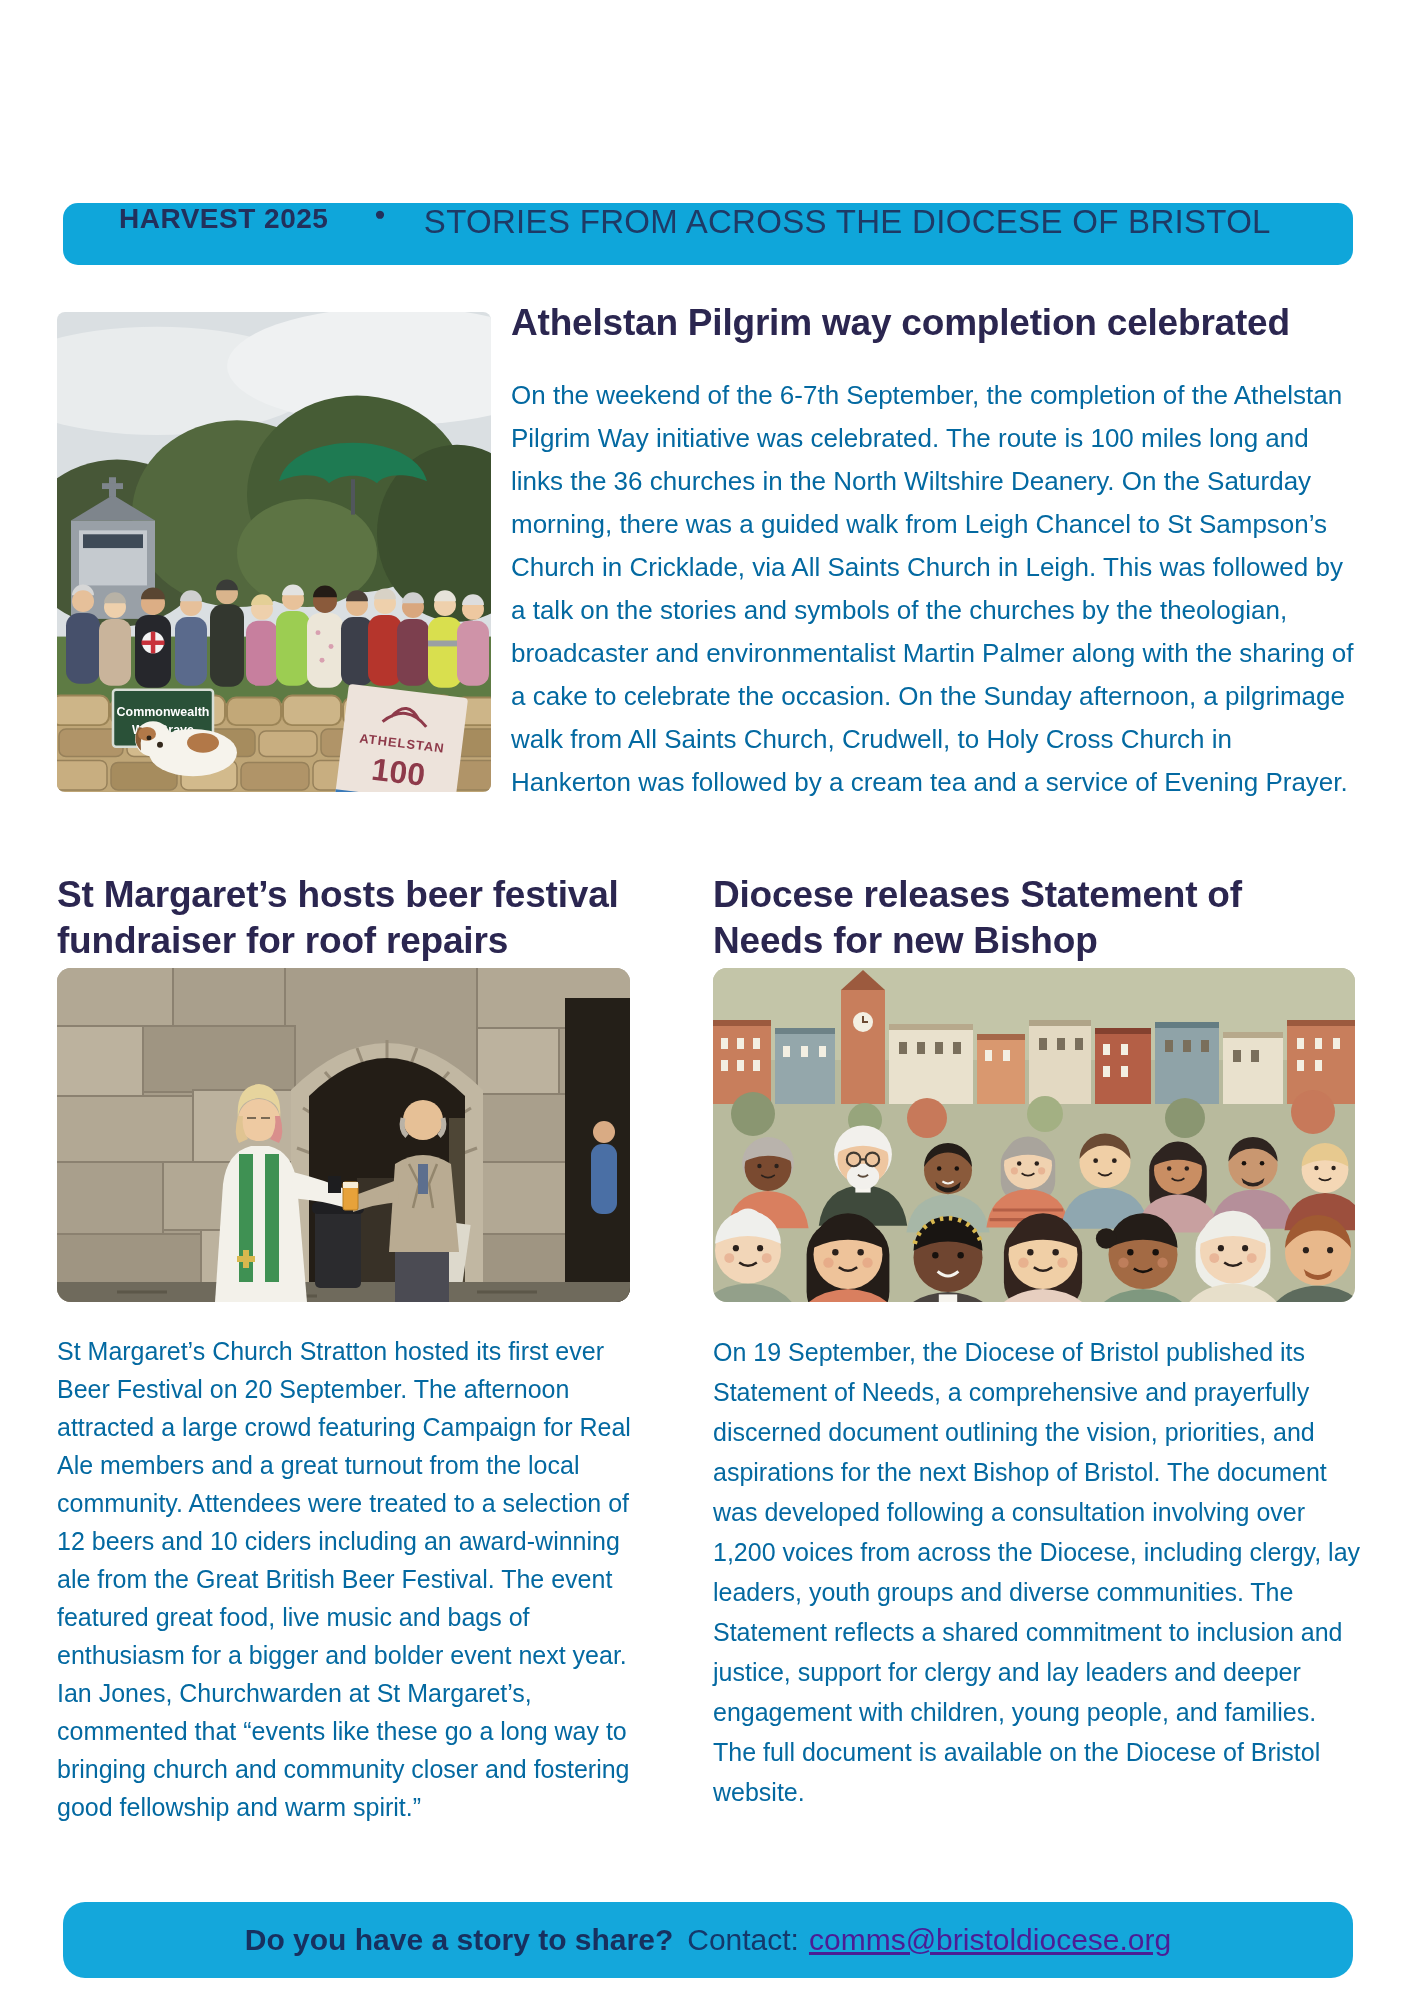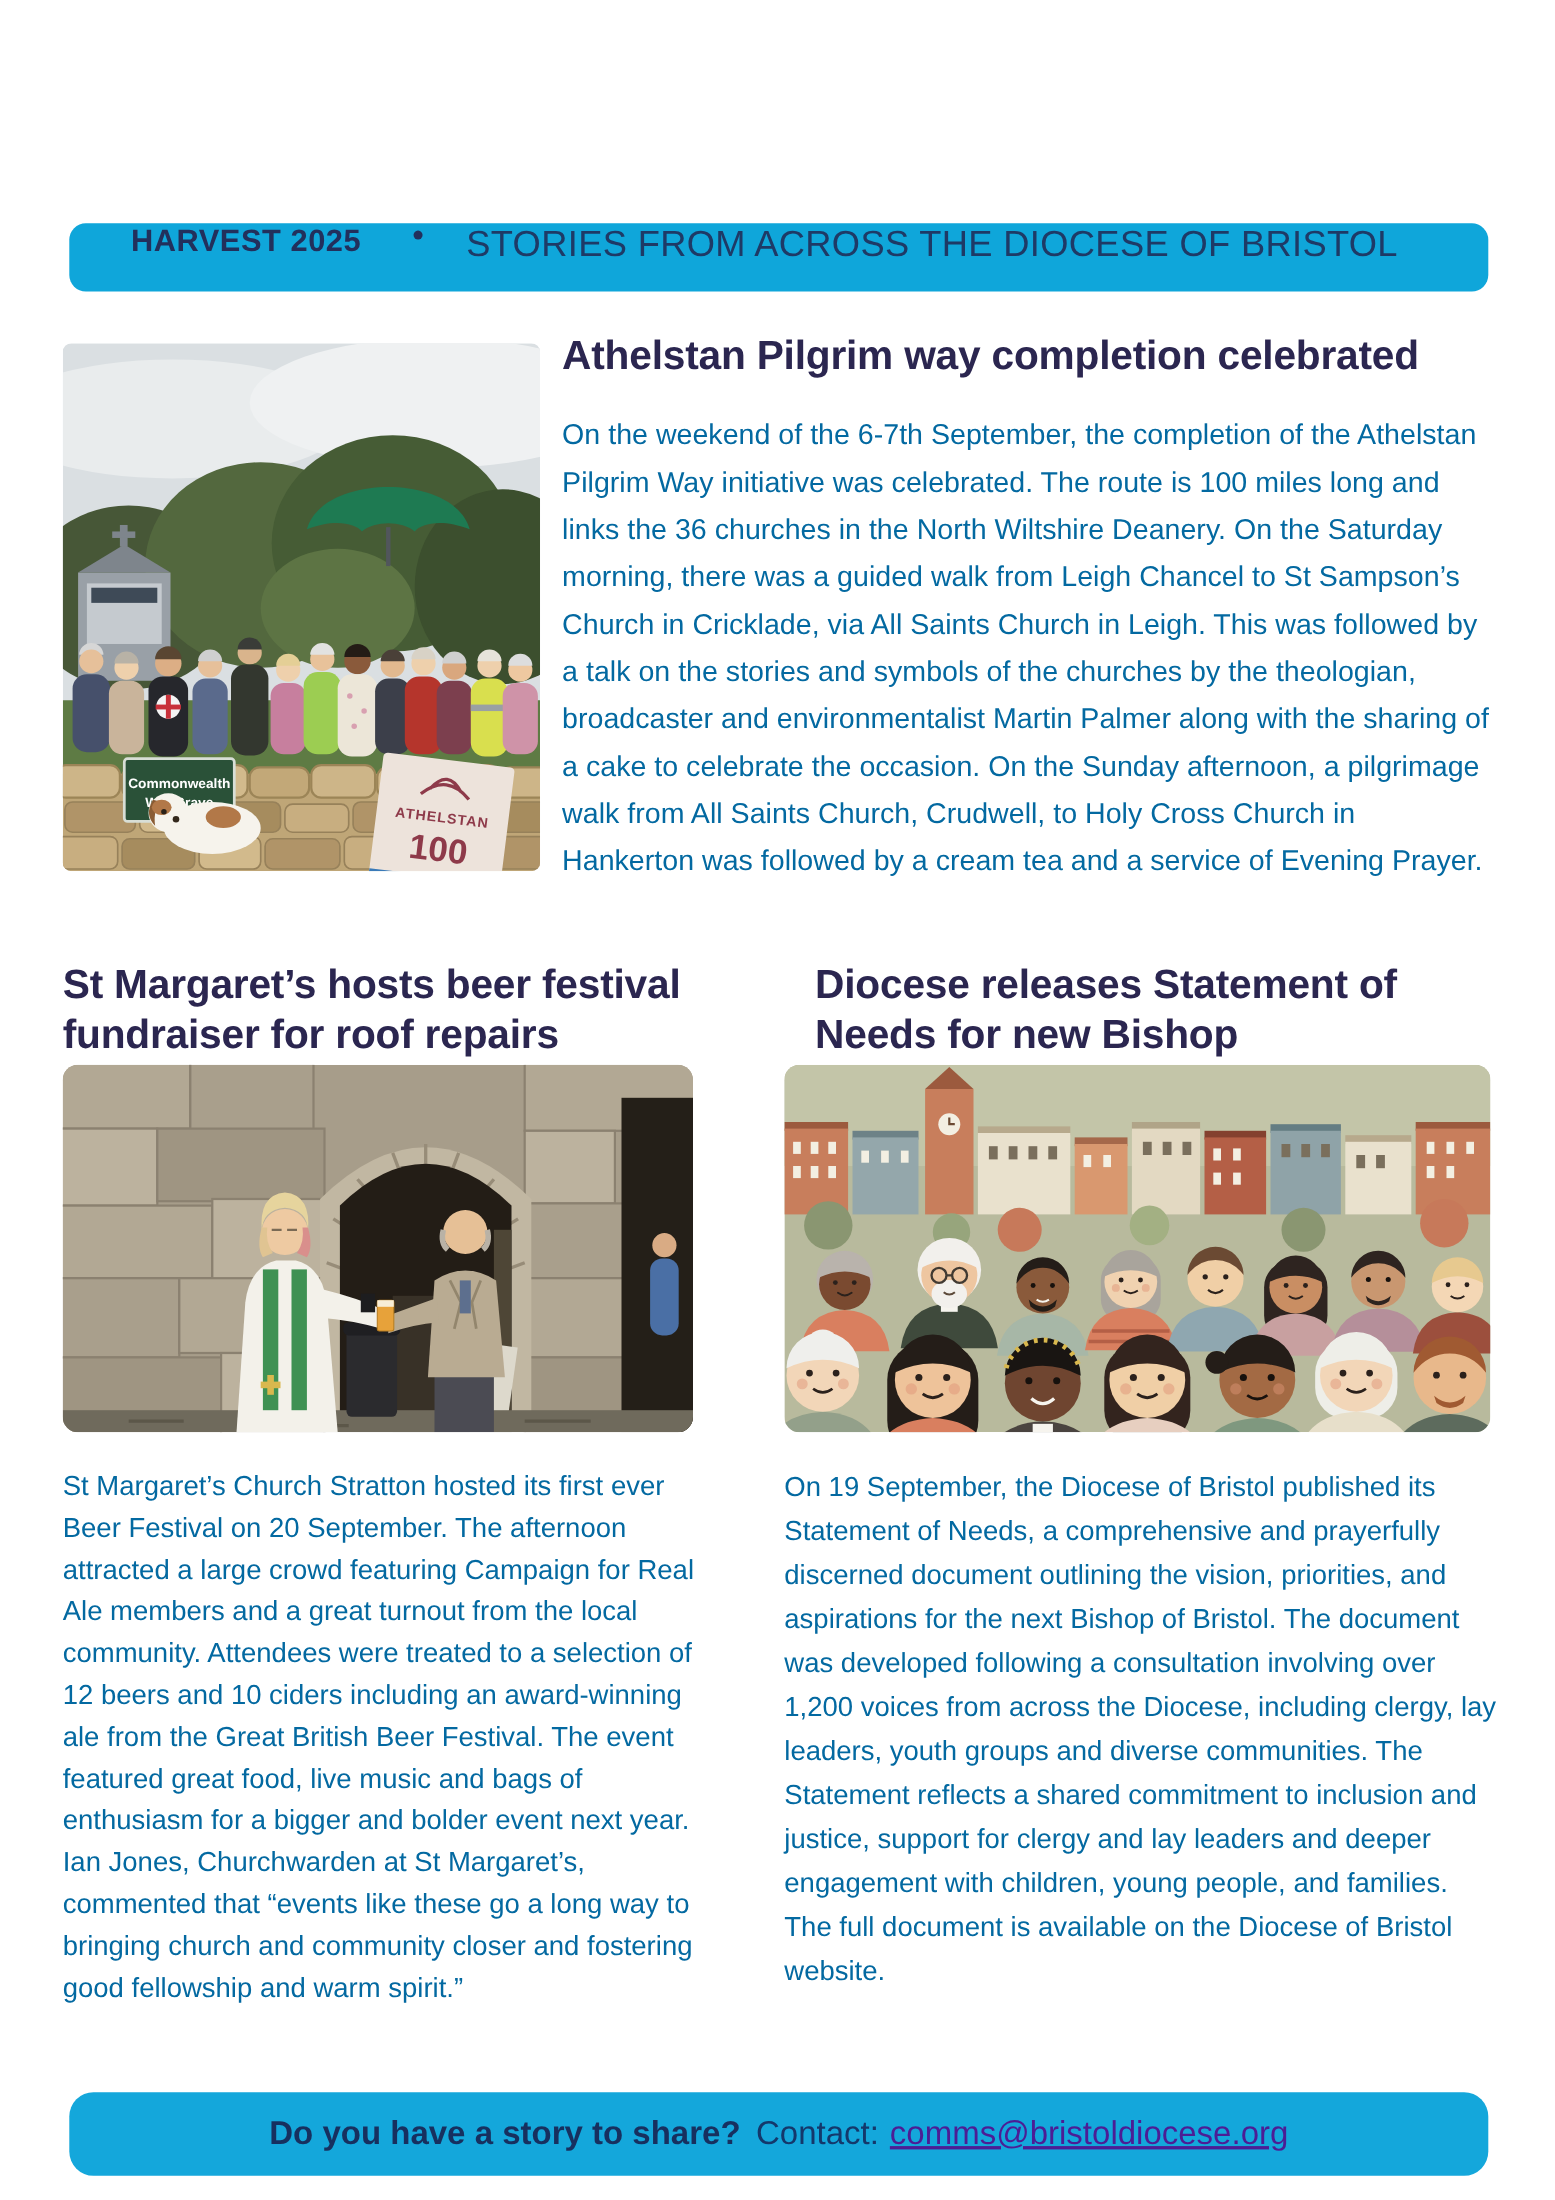--- a/index.html
+++ b/index.html
@@ -27,21 +27,21 @@
   .photo-beer{left:57px;top:968px;width:573px;height:334px;border-radius:14px;}
   .illo-crowd{left:713px;top:968px;width:642px;height:334px;border-radius:14px;}
   figure svg{display:block;width:100%;height:100%;}
 
   
   .article-pilgrim{position:absolute;left:511px;top:300px;width:845px;}
   h2{margin:0;font-size:37px;font-weight:800;line-height:46px;letter-spacing:-.2px;color:#2b2650;}
   .article-pilgrim h2{margin-bottom:28px;}
   .body-text{margin:0;font-size:26px;line-height:43px;color:#0369a1;}
   .h-left{position:absolute;left:57px;top:872px;width:620px;}
-  .h-right{position:absolute;left:713px;top:872px;width:650px;margin-left:28px;}
+  .h-right{position:absolute;left:713px;top:872px;width:650px;}
   .col-left{position:absolute;left:57px;top:1332px;width:582px;}
   .col-right{position:absolute;left:713px;top:1332px;width:648px;}
   .col-left .body-text{font-size:25px;line-height:38px;}
   .col-right .body-text{font-size:25px;line-height:40px;}
 
   
   .footer-banner{position:absolute;left:63px;top:1902px;width:1290px;height:76px;background:#14a7db;
                  border-radius:22px;display:flex;align-items:center;justify-content:center;
                  font-size:30px;color:#14386b;}
   .f-bold{font-weight:800;color:#17305f;margin-right:14px;}

